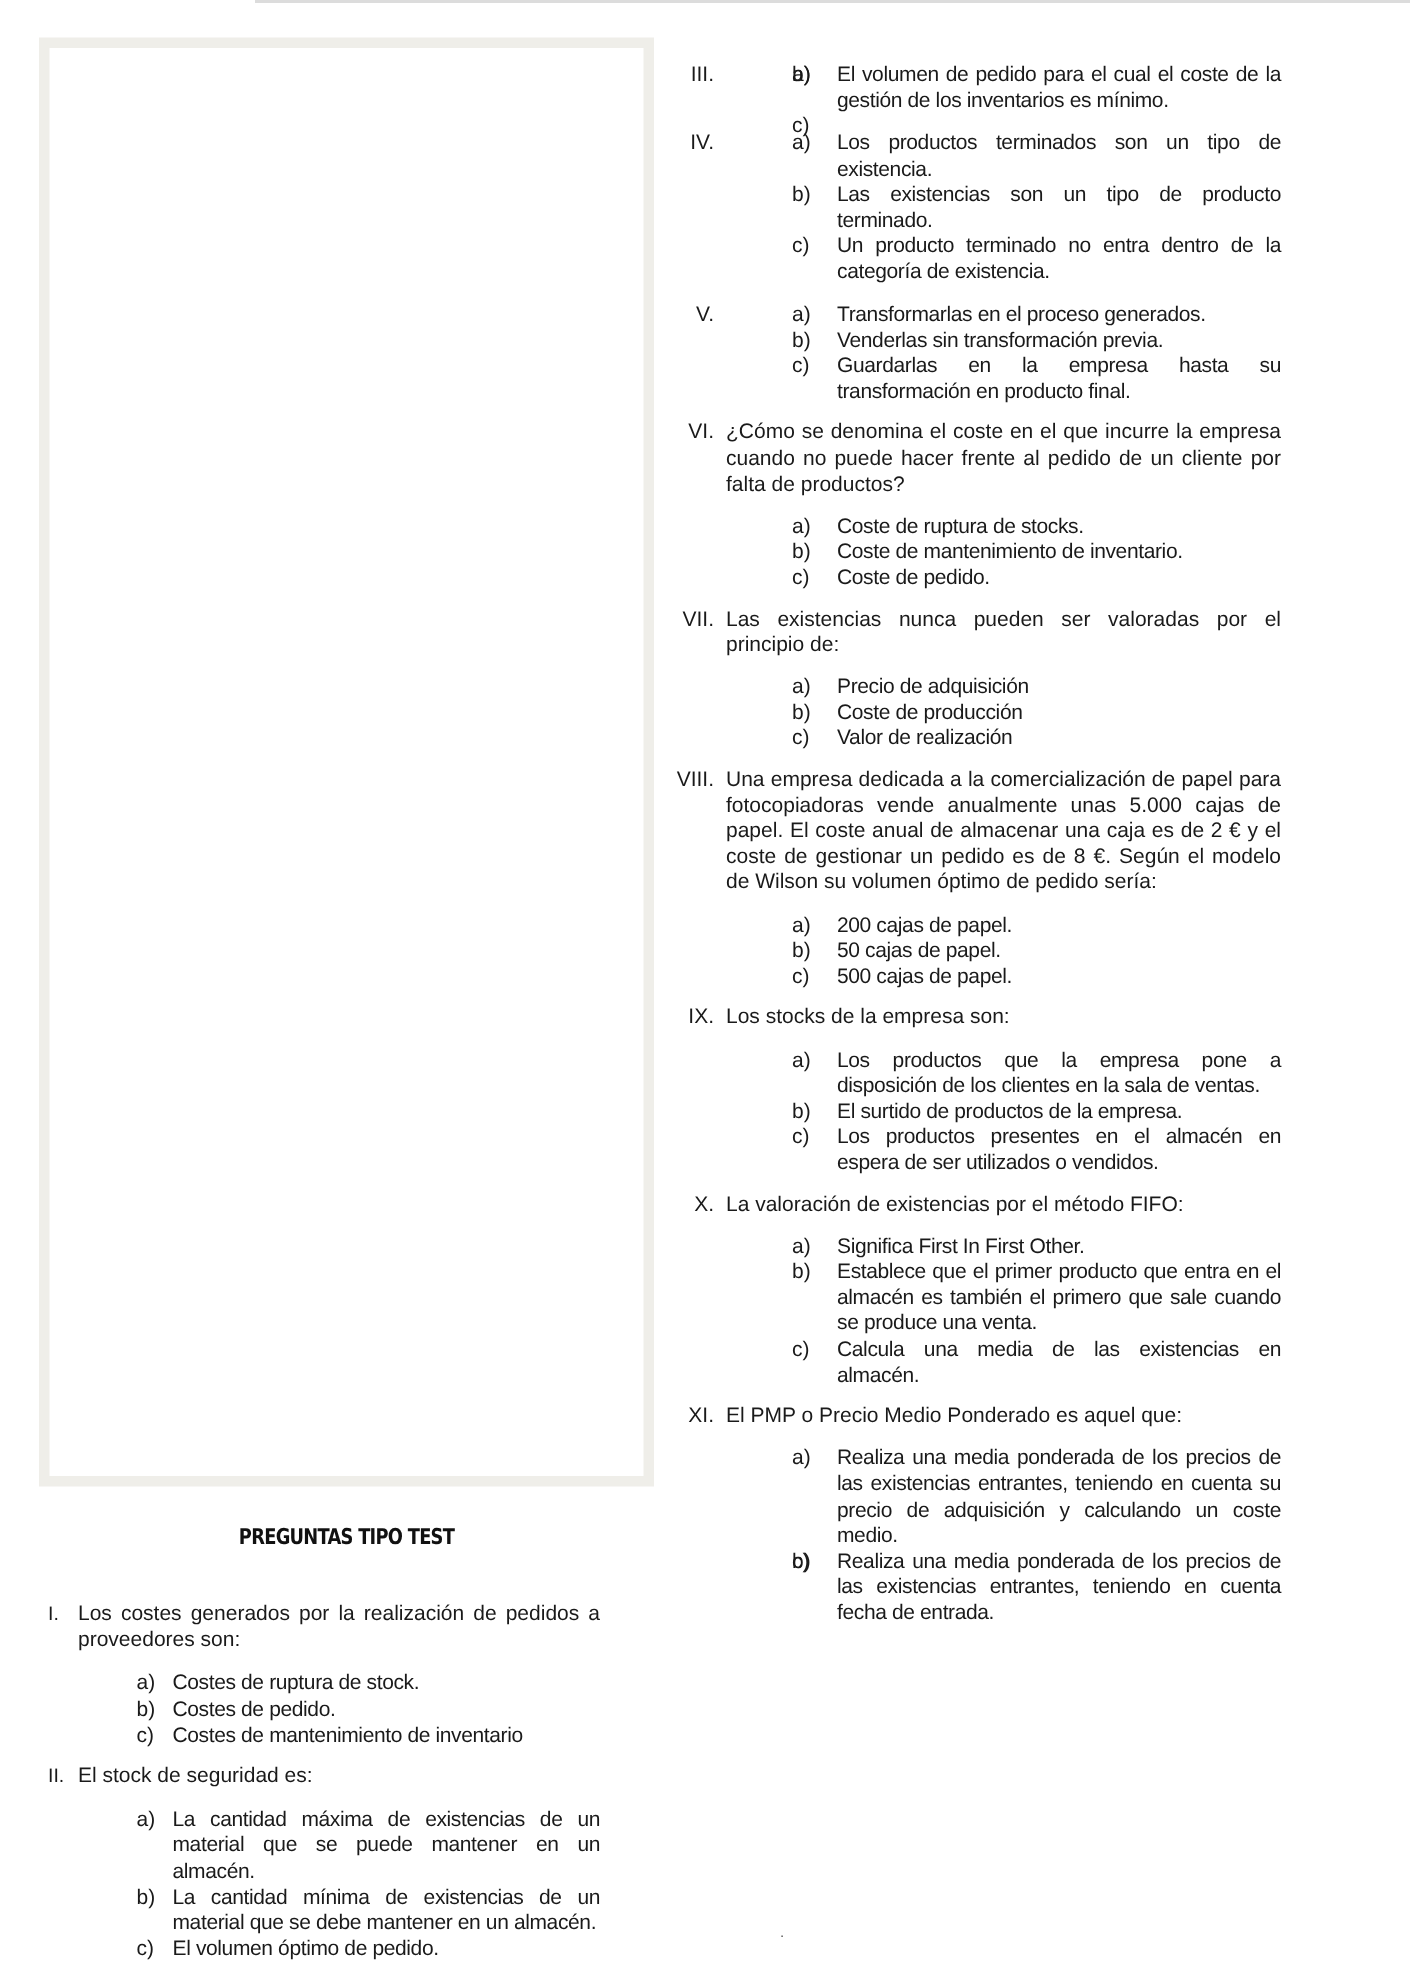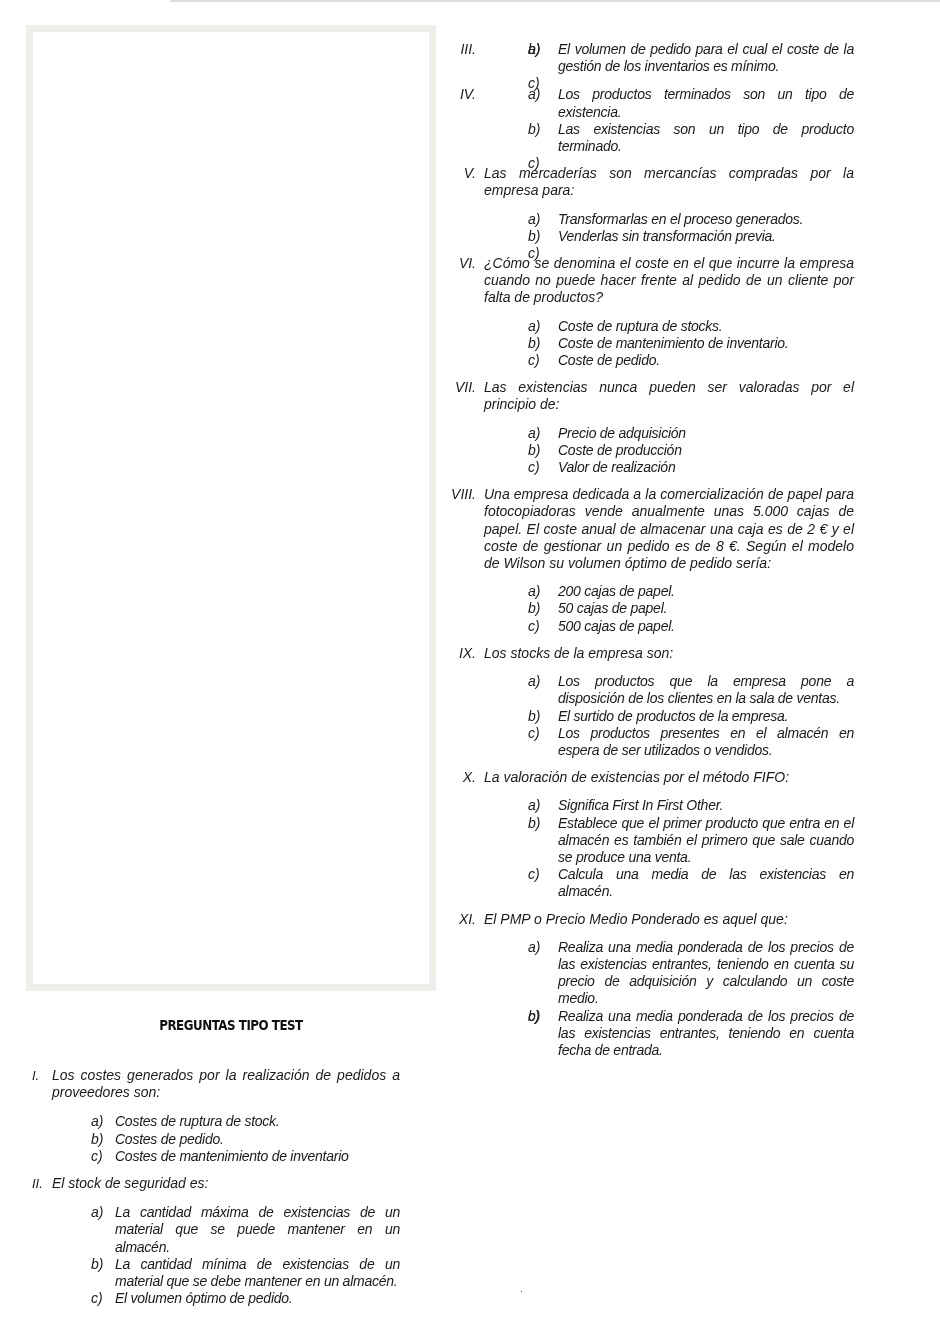--- a/index.html
+++ b/index.html
@@ -13,21 +13,21 @@
       box-sizing: border-box; border: 7px solid #efeee9; background: #fff;
     }
     .section-title {
       position: absolute; left: 26px; top: 1017px; width: 410px; text-align: center;
       font-family: "DejaVu Sans", sans-serif; font-weight: bold; font-size: 14.5px;
       letter-spacing: -0.6px; transform: scaleX(0.82); transform-origin: center; color: #111;
     }
     .col { position: absolute; font-size: 14px; line-height: 17.2px; }
     .col-left { left: 32px; top: 1067px; width: 368px; }
     .col-right { left: 446px; top: 30px; width: 408px; }
-    .q { position: relative; padding-left: 38px; margin-bottom: 10px; font-style: italic; }
+    .q { position: relative; padding-left: 38px; margin-bottom: 10px; }
     .col-left .q { padding-left: 20px; }
     .q-num { position: absolute; left: 0; width: 30px; text-align: right; }
     .col-left .q-num { width: 14px; text-align: left; font-size: 13px; }
     .q-text { text-align: justify; }
     .opts { margin-top: 11px; padding-left: 36px; }
     .col-left .opts { padding-left: 27px; margin-top: 12px; }
     .opt { position: relative; padding-left: 38px; text-align: justify; letter-spacing: -0.25px; }
     .col-left .opt { padding-left: 36px; }
     .opt-letter { position: absolute; left: 8px; letter-spacing: 0; }
     .col-left .opt-letter { left: 12px; }
@@ -70,30 +70,29 @@
       <div class="opt"><span class="opt-letter">a)</span></div>
       <div class="opt"><span class="opt-letter">b)</span><span>El volumen de pedido para el cual el coste de la gestión de los inventarios es mínimo.</span></div>
       <div class="opt"><span class="opt-letter">c)</span></div>
     </div>
   </div>
   <div class="q">
     <span class="q-num">IV.</span>
     <div class="opts">
       <div class="opt"><span class="opt-letter">a)</span><span>Los productos terminados son un tipo de existencia.</span></div>
       <div class="opt"><span class="opt-letter">b)</span><span>Las existencias son un tipo de producto terminado.</span></div>
-      <div class="opt"><span class="opt-letter">c)</span></div>
+      <div class="opt"><span class="opt-letter">c)</span><span>Un producto terminado no entra dentro de la categoría de existencia.</span></div>
     </div>
   </div>
   <div class="q">
     <span class="q-num">V.</span>
-    <div class="q-text">Las mercaderías son mercancías compradas por la empresa para:</div>
     <div class="opts">
       <div class="opt"><span class="opt-letter">a)</span><span>Transformarlas en el proceso generados.</span></div>
       <div class="opt"><span class="opt-letter">b)</span><span>Venderlas sin transformación previa.</span></div>
-      <div class="opt"><span class="opt-letter">c)</span></div>
+      <div class="opt"><span class="opt-letter">c)</span><span>Guardarlas en la empresa hasta su transformación en producto final.</span></div>
     </div>
   </div>
   <div class="q">
     <span class="q-num">VI.</span>
     <div class="q-text">¿Cómo se denomina el coste en el que incurre la empresa cuando no puede hacer frente al pedido de un cliente por falta de productos?</div>
     <div class="opts">
       <div class="opt"><span class="opt-letter">a)</span><span>Coste de ruptura de stocks.</span></div>
       <div class="opt"><span class="opt-letter">b)</span><span>Coste de mantenimiento de inventario.</span></div>
       <div class="opt"><span class="opt-letter">c)</span><span>Coste de pedido.</span></div>
     </div>

